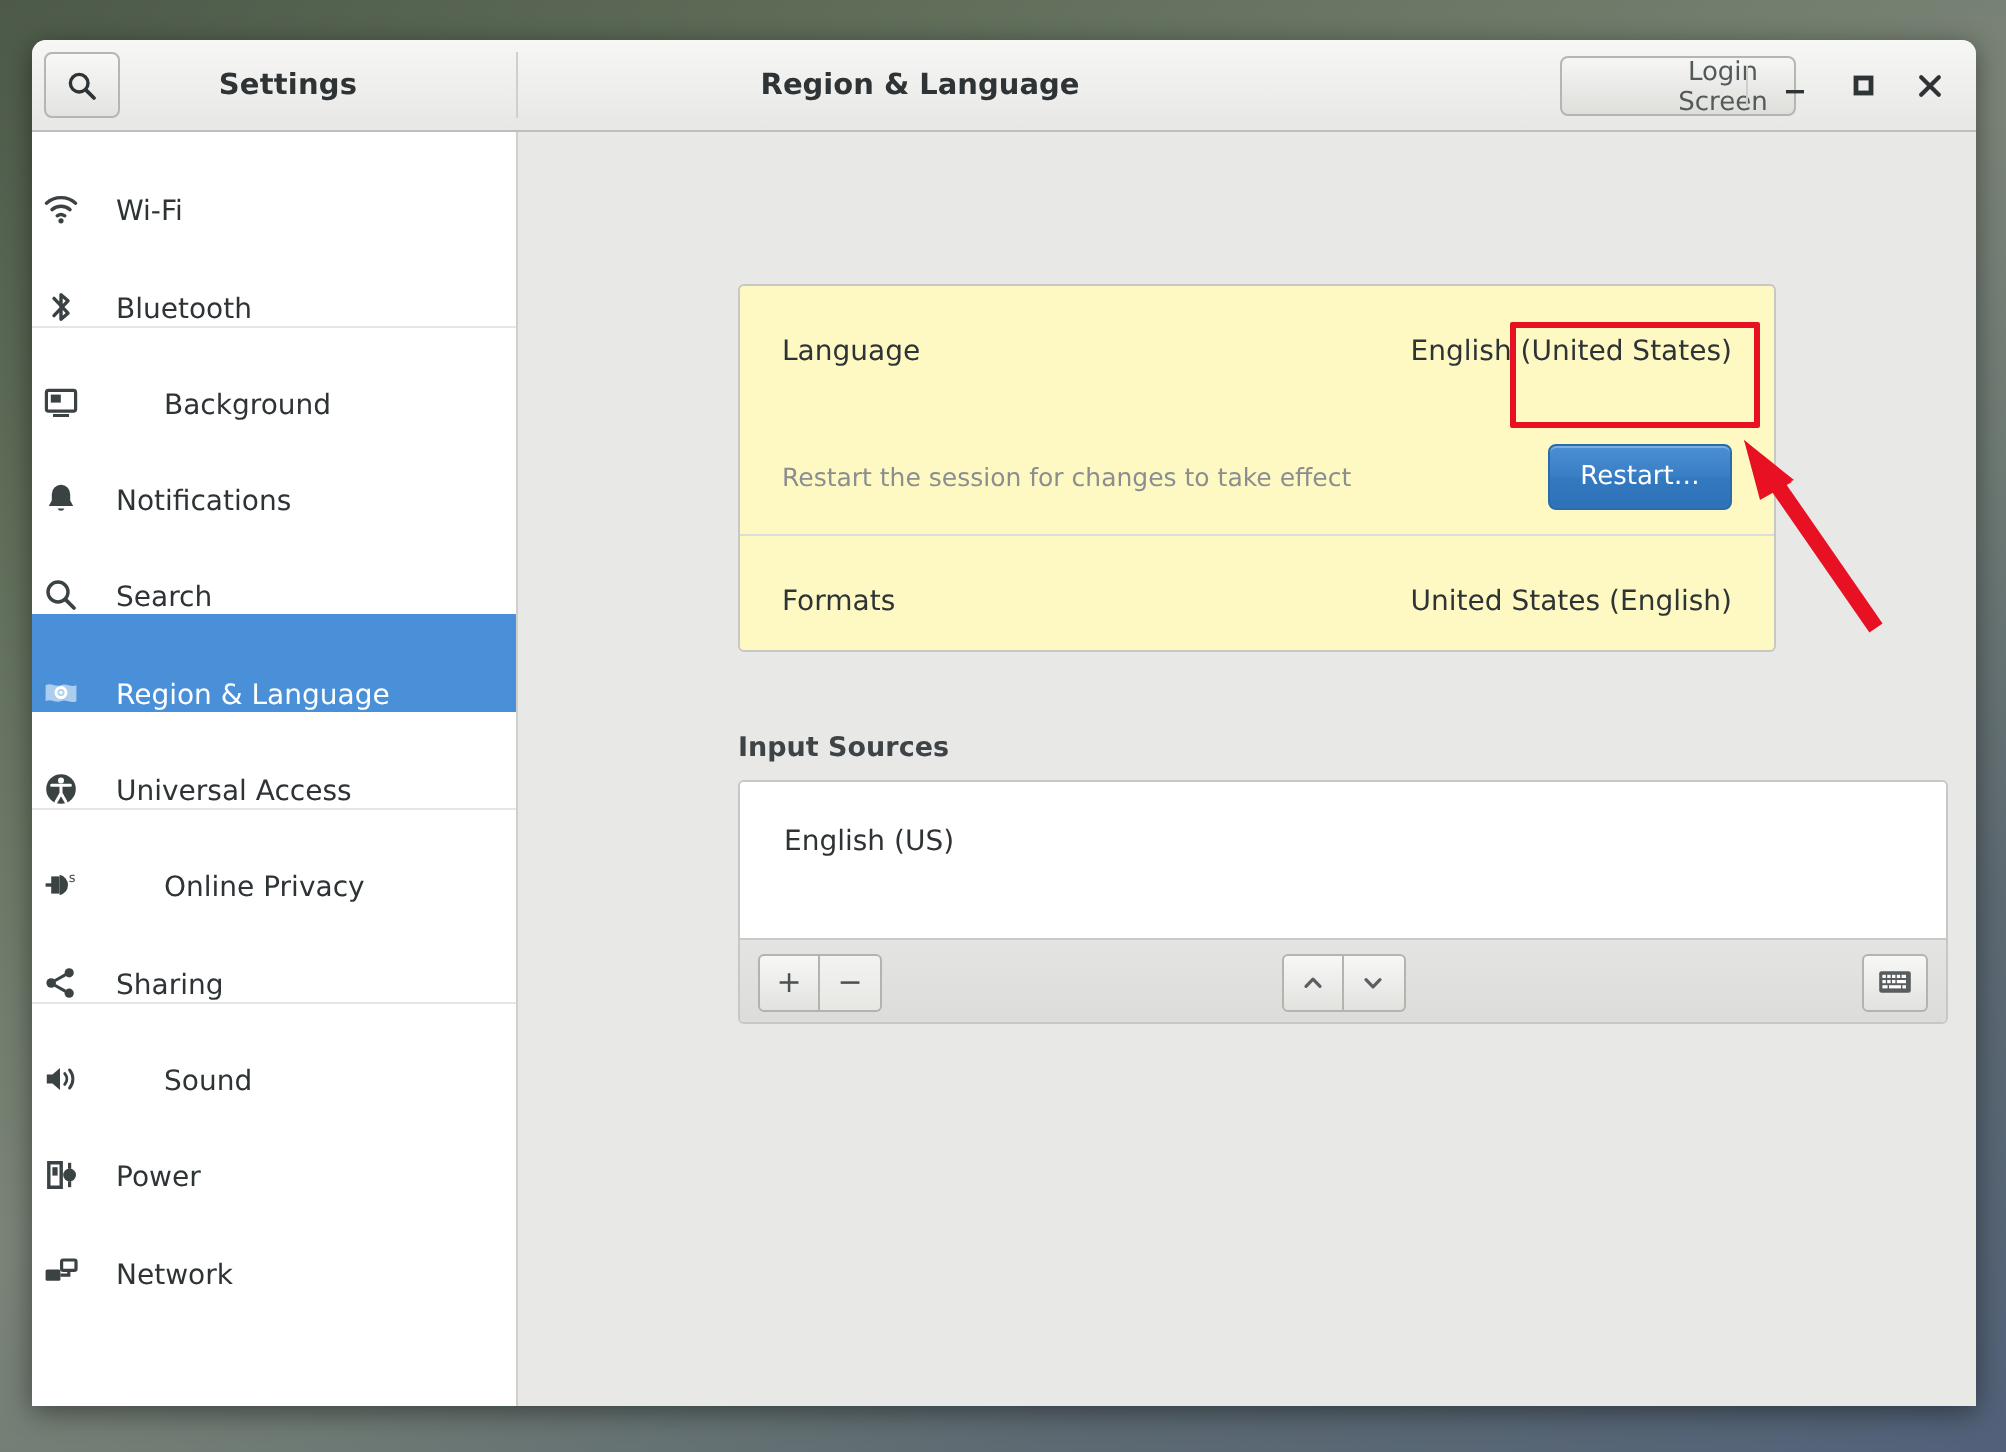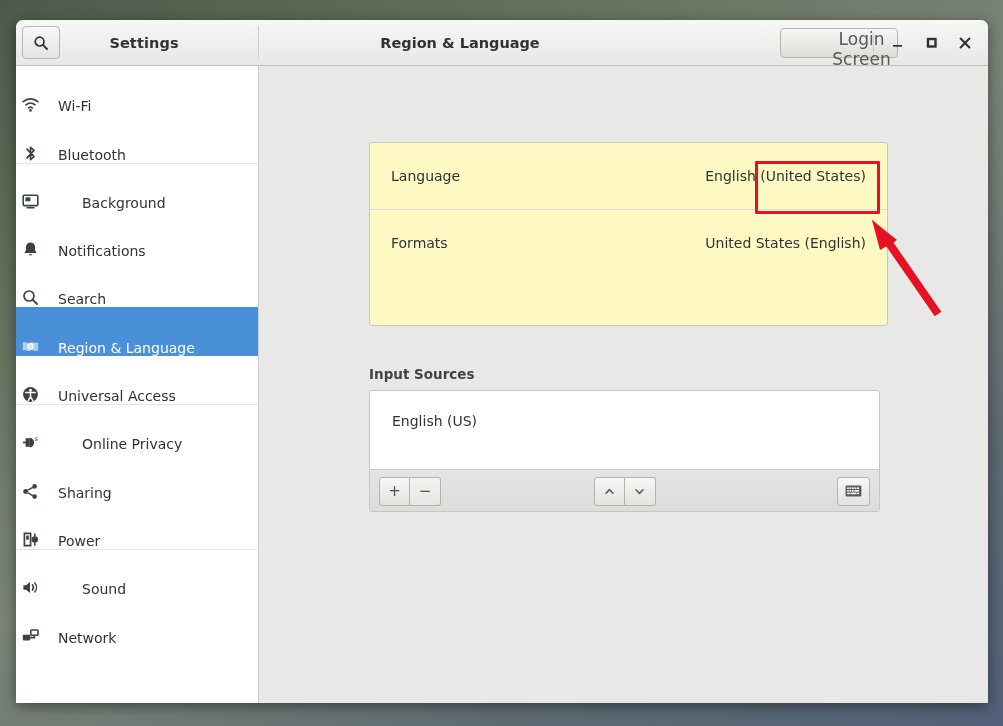--- a/index.html
+++ b/index.html
@@ -99,21 +99,21 @@
   }
   .login-screen-btn {
     position: absolute;
     left: 503px;
     width: 118px;
     height: 30px;
     border: 1px solid #b6b6b1;
     border-radius: 4px;
     background: linear-gradient(180deg, #f6f6f5 0%, #dededa 100%);
     font-family: "DejaVu Sans", "Liberation Sans", sans-serif;
-    font-size: 17px;
+    font-size: 13px;
     color: #54595a;
     cursor: pointer;
     padding-left: 45px;
   }
   .win-ctrls {
     position: absolute;
     right: 6px;
     display: flex;
     align-items: center;
     gap: 0px;
@@ -226,21 +226,21 @@
     position: absolute;
     left: 110px;
     top: 300px;
     font-size: 13.5px;
     font-weight: bold;
     color: #3e4446;
   }
 
   #input-panel {
     left: 110px; top: 324px;
-    width: 511px; height: 122px;
+    width: 605px; height: 122px;
     overflow: hidden;
   }
   .is-list {
     height: 78px;
     background: #ffffff;
     padding: 22px 0 0 22px;
   }
   .is-row {
     font-size: 14px;
     color: #2e3436;
@@ -441,44 +441,44 @@
               <circle cx="13.6" cy="4.4" r="2.3" fill="currentColor"></circle>
               <circle cx="4.6" cy="9.5" r="2.4" fill="currentColor"></circle>
               <circle cx="13.6" cy="14.6" r="2.3" fill="currentColor"></circle>
               <line x1="6.4" y1="8.4" x2="11.8" y2="5.3" stroke="currentColor" stroke-width="1.5"></line>
               <line x1="6.4" y1="10.6" x2="11.8" y2="13.7" stroke="currentColor" stroke-width="1.5"></line>
             </svg>
           </span>
           <span class="side-label">Sharing</span>
         </div>
 
+        <div class="side-item sep-above">
+          <span class="side-icon">
+            <svg width="19" height="19" viewBox="0 0 19 19">
+              <path d="M2.4 7.2h2.8L9 4v11L5.2 11.8H2.4z" fill="currentColor"></path>
+              <path d="M11.4 6.8a4.2 4.2 0 0 1 0 5.4" fill="none" stroke="currentColor" stroke-width="1.5" stroke-linecap="round"></path>
+              <path d="M13.8 5a7 7 0 0 1 0 9" fill="none" stroke="currentColor" stroke-width="1.5" stroke-linecap="round"></path>
+            </svg>
+          </span>
+          <span class="side-label">Sound</span>
+        </div>
+
         <div class="side-item">
           <span class="side-icon">
             <svg width="19" height="19" viewBox="0 0 19 19">
               <path d="M3.4 3.4h6.2v12.2H3.4z" fill="none" stroke="currentColor" stroke-width="1.7"></path>
               <path d="M5.2 5.6h2.6v4.2H5.2z" fill="currentColor"></path>
               <circle cx="13.8" cy="9.5" r="3.2" fill="currentColor"></circle>
               <line x1="13.8" y1="3.4" x2="13.8" y2="6.4" stroke="currentColor" stroke-width="1.6"></line>
               <line x1="13.8" y1="12.6" x2="13.8" y2="15.6" stroke="currentColor" stroke-width="1.6"></line>
             </svg>
           </span>
           <span class="side-label">Power</span>
         </div>
 
-        <div class="side-item sep-above">
-          <span class="side-icon">
-            <svg width="19" height="19" viewBox="0 0 19 19">
-              <path d="M2.4 7.2h2.8L9 4v11L5.2 11.8H2.4z" fill="currentColor"></path>
-              <path d="M11.4 6.8a4.2 4.2 0 0 1 0 5.4" fill="none" stroke="currentColor" stroke-width="1.5" stroke-linecap="round"></path>
-              <path d="M13.8 5a7 7 0 0 1 0 9" fill="none" stroke="currentColor" stroke-width="1.5" stroke-linecap="round"></path>
-            </svg>
-          </span>
-          <span class="side-label">Sound</span>
-        </div>
-
         <div class="side-item">
           <span class="side-icon">
             <svg width="19" height="19" viewBox="0 0 19 19">
               <rect x="1.8" y="7.8" width="7.4" height="5.6" rx="0.8" fill="currentColor"></rect>
               <rect x="9.8" y="3" width="7.2" height="5.2" rx="0.8" fill="none" stroke="currentColor" stroke-width="1.6"></rect>
               <path d="M13.4 8.2v2.4H9.2" fill="none" stroke="currentColor" stroke-width="1.6"></path>
             </svg>
           </span>
           <span class="side-label">Network</span>
         </div>
@@ -486,20 +486,24 @@
 
       <div id="content">
 
         <div class="panel" id="lang-panel">
 
           <div class="prow">
             <span class="plabel">Language</span>
             <span class="pvalue">English (United States)</span>
           </div>
 
+          <div class="prow tall">
+            <span class="phint">Restart the session for changes to take effect</span>
+            <button class="restart-btn">Restart…</button>
+          </div>
 
           <div class="divider-h"></div>
 
           <div class="prow">
             <span class="plabel">Formats</span>
             <span class="pvalue">United States (English)</span>
           </div>
         </div>
 
         <div class="section-title">Input Sources</div>

